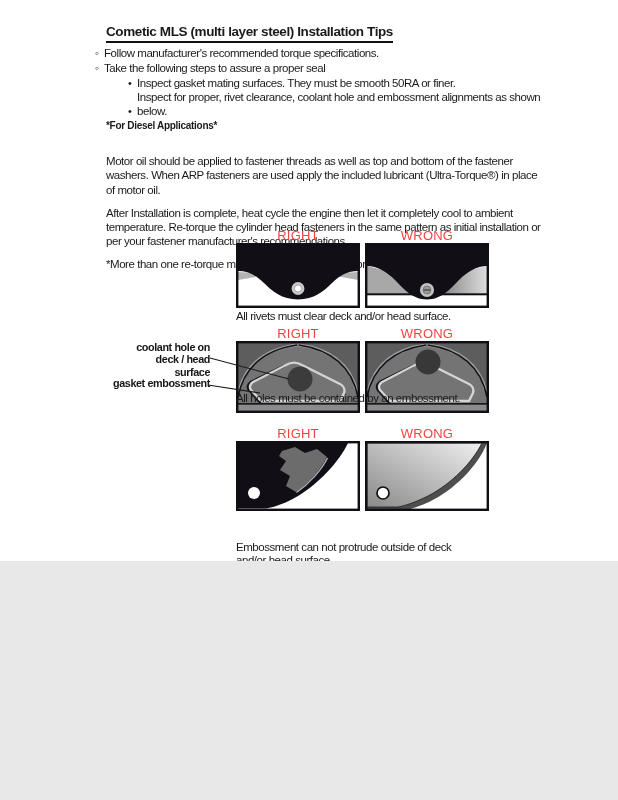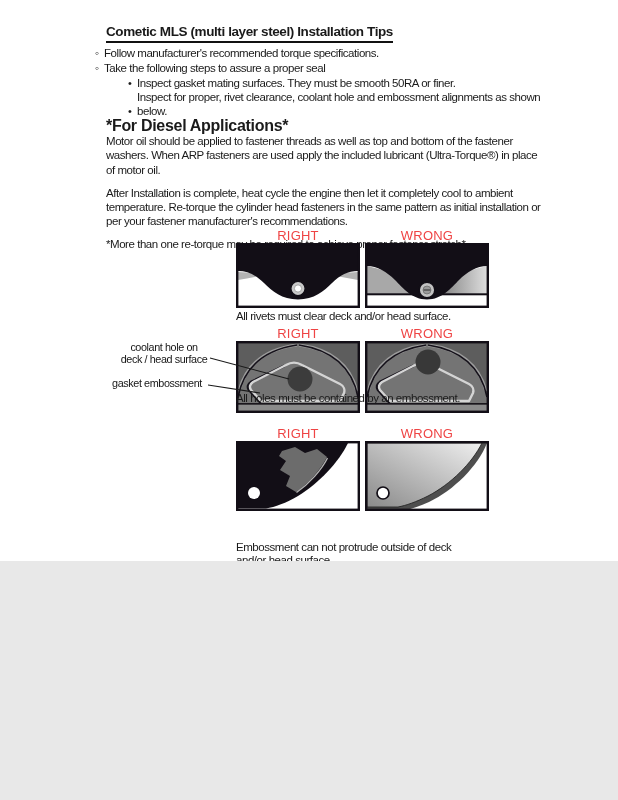--- a/index.html
+++ b/index.html
@@ -22,33 +22,33 @@
   .bullets{position:absolute;left:95px;top:46px;width:470px;}
   .bullet-row{display:flex;align-items:flex-end;line-height:15px;
     font-size:11.5px;letter-spacing:-0.45px;}
   .bullet-row .glyph{width:9px;flex:0 0 9px;text-align:left;}
   .bullet-row .glyph.hollow::before{content:"\25E6";font-size:12px;}
   .bullet-row.sub{margin-left:33px;line-height:14px;}
   .bullet-row .glyph.solid::before{content:"\2022";font-size:11px;}
 
   .diesel{position:absolute;left:106px;top:119px;width:440px;
     font-size:11.5px;letter-spacing:-0.45px;line-height:14.2px;}
-  .diesel .heading{font-size:16px;font-weight:bold;letter-spacing:-0.3px;margin-bottom:1px;}
+  .diesel .heading{font-size:10px;font-weight:bold;letter-spacing:-0.3px;margin-bottom:21px;}
   .diesel p{margin:0 0 9px 0;}
 
   
   .dg-labels,.dg-boxes{position:absolute;left:236px;display:grid;
     grid-template-columns:124px 124px;column-gap:5px;}
   .dg-labels span{font-size:13px;letter-spacing:0.2px;text-align:center;color:#ef4444;}
   .dg-boxes svg{display:block;}
   .dg-caption{position:absolute;left:236px;font-size:11.5px;letter-spacing:-0.45px;
     line-height:12.5px;white-space:pre-line;width:280px;}
 
   .side-label{position:absolute;font-size:10.8px;letter-spacing:-0.4px;
-    line-height:12.3px;text-align:center;white-space:pre-line;color:#161616;}
+    line-height:12.3px;text-align:right;white-space:pre-line;color:#161616;font-weight:bold;}
   .leaders{position:absolute;left:208px;top:352px;}
 
   
   .fineprint{position:absolute;left:106px;top:573px;width:416px;
     font-size:5.5px;line-height:6.3px;letter-spacing:-0.1px;color:#222;}
   .fineprint .fp-head{font-weight:bold;margin-bottom:6px;font-size:5.7px;}
   .fineprint p{margin:0 0 6px 0;white-space:pre-wrap;}
 
   .page-code{position:absolute;left:386px;top:755px;font-size:15px;
     letter-spacing:0.2px;color:#1d4ed8;}

